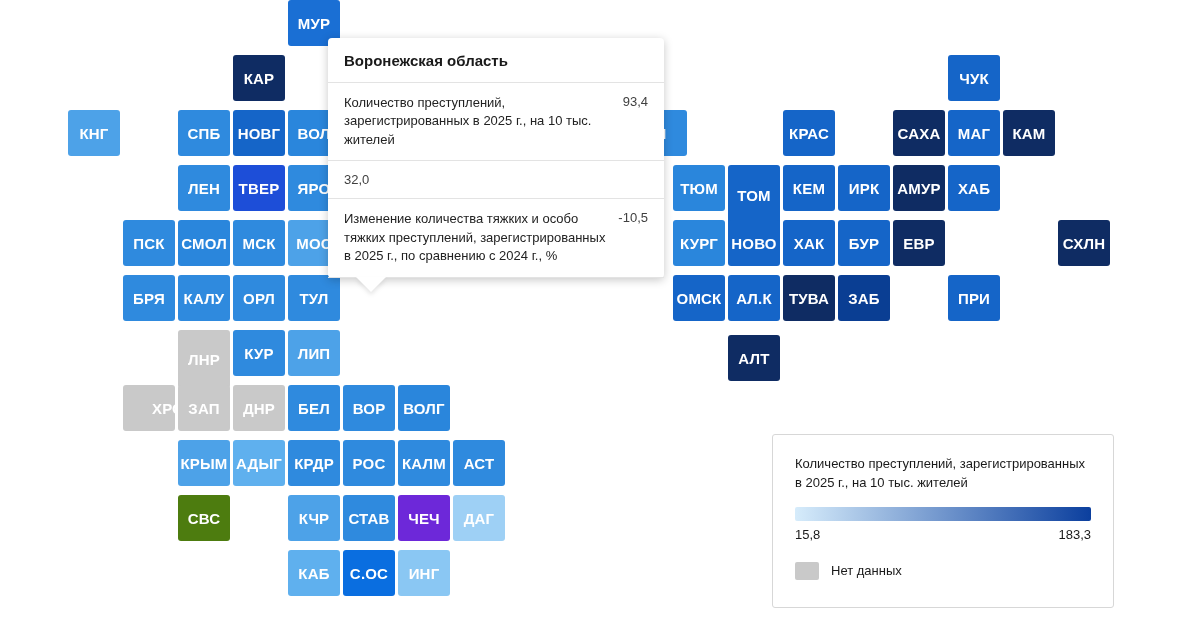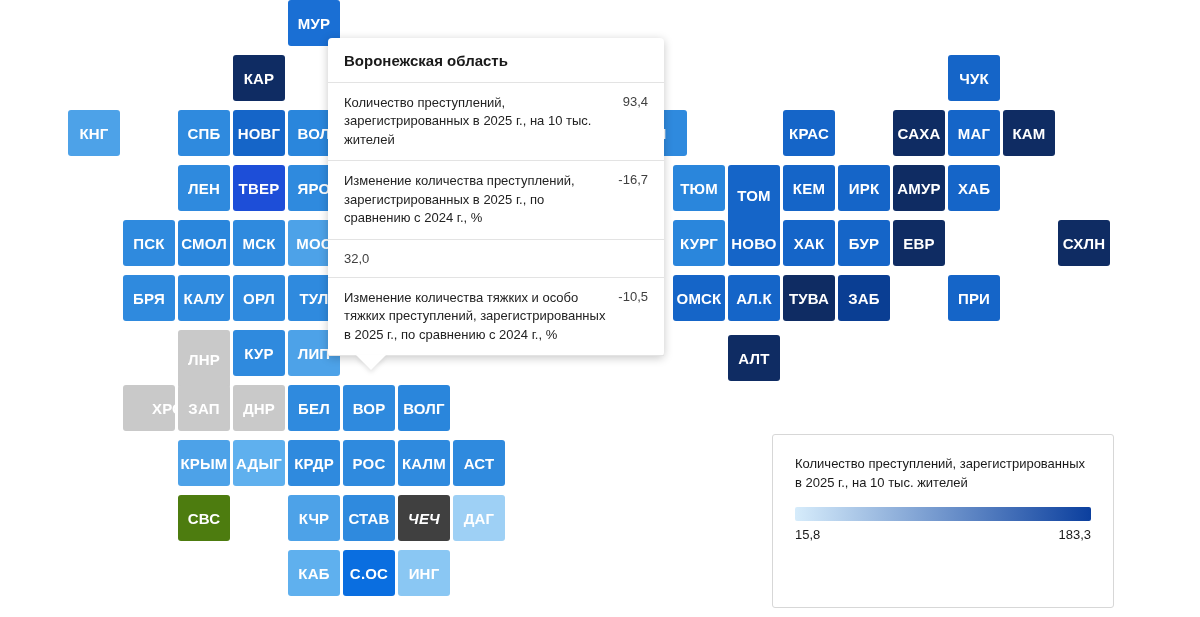--- a/index.html
+++ b/index.html
@@ -314,21 +314,21 @@
     </div>
     <div class="tile" style="left: 178px; top: 495px; width: 52px; height: 46px; background: #4d7c0f;">
       <span>СВС</span>
     </div>
     <div class="tile" style="left: 288px; top: 495px; width: 52px; height: 46px; background: rgb(77, 162, 232);">
       <span>КЧР</span>
     </div>
     <div class="tile" style="left: 343px; top: 495px; width: 52px; height: 46px; background: rgb(47, 138, 222);">
       <span>СТАВ</span>
     </div>
-    <div class="tile" style="left: 398px; top: 495px; width: 52px; height: 46px; background: #404040; font-style: italic;">
+    <div class="tile" style="left: 398px; top: 495px; width: 52px; height: 46px; background: #6d28d9;">
       <span>ЧЕЧ</span>
     </div>
     <div class="tile" style="left: 453px; top: 495px; width: 52px; height: 46px; background: rgb(158, 208, 245);">
       <span>ДАГ</span>
     </div>
     <div class="tile" style="left: 288px; top: 550px; width: 52px; height: 46px; background: rgb(95, 176, 238);">
       <span>КАБ</span>
     </div>
     <div class="tile" style="left: 343px; top: 550px; width: 52px; height: 46px; background: rgb(10, 110, 224);">
       <span>С.ОС</span>
@@ -336,35 +336,35 @@
     <div class="tile" style="left: 398px; top: 550px; width: 52px; height: 46px; background: rgb(138, 199, 243);">
       <span>ИНГ</span>
     </div>
   </div>
 
 <div id="tooltip">
   <div class="tt-title">Воронежская область</div>
   <div class="tt-row">
     <div class="tt-label">Количество преступлений, зарегистрированных в 2025 г., на 10 тыс. жителей</div>
     <div class="tt-value">93,4</div>
-  </div>
-  <div class="tt-row">
-    <div class="tt-label">Изменение количества преступлений, зарегистрированных в 2025 г., по сравнению с 2024 г., %</div>
-    <div class="tt-value">-16,7</div>
   </div>
   <div class="tt-row">
     <div class="tt-value">32,0</div>
   </div>
   <div class="tt-row">
     <div class="tt-label">Изменение количества тяжких и особо тяжких преступлений, зарегистрированных в 2025 г., по сравнению с 2024 г., %</div>
     <div class="tt-value">-10,5</div>
   </div>
   <div class="tt-arrow"></div>
 </div>
 
 <div id="legend">
   <div class="lg-title">Количество преступлений, зарегистрированных в 2025 г., на 10 тыс. жителей</div>
   <div class="lg-gradient" style="background: linear-gradient(to right, rgb(214, 236, 251), rgb(11, 63, 158));"></div>
   <div class="lg-scale">
     <span>15,8</span>
     <span>183,3</span>
   </div>
+  <div class="lg-nodata">
+    <span class="lg-swatch" style="background: rgb(201, 201, 201);"></span>
+    <span class="lg-nodata-label">Нет данных</span>
+  </div>
 </div>
 
 </body></html>

